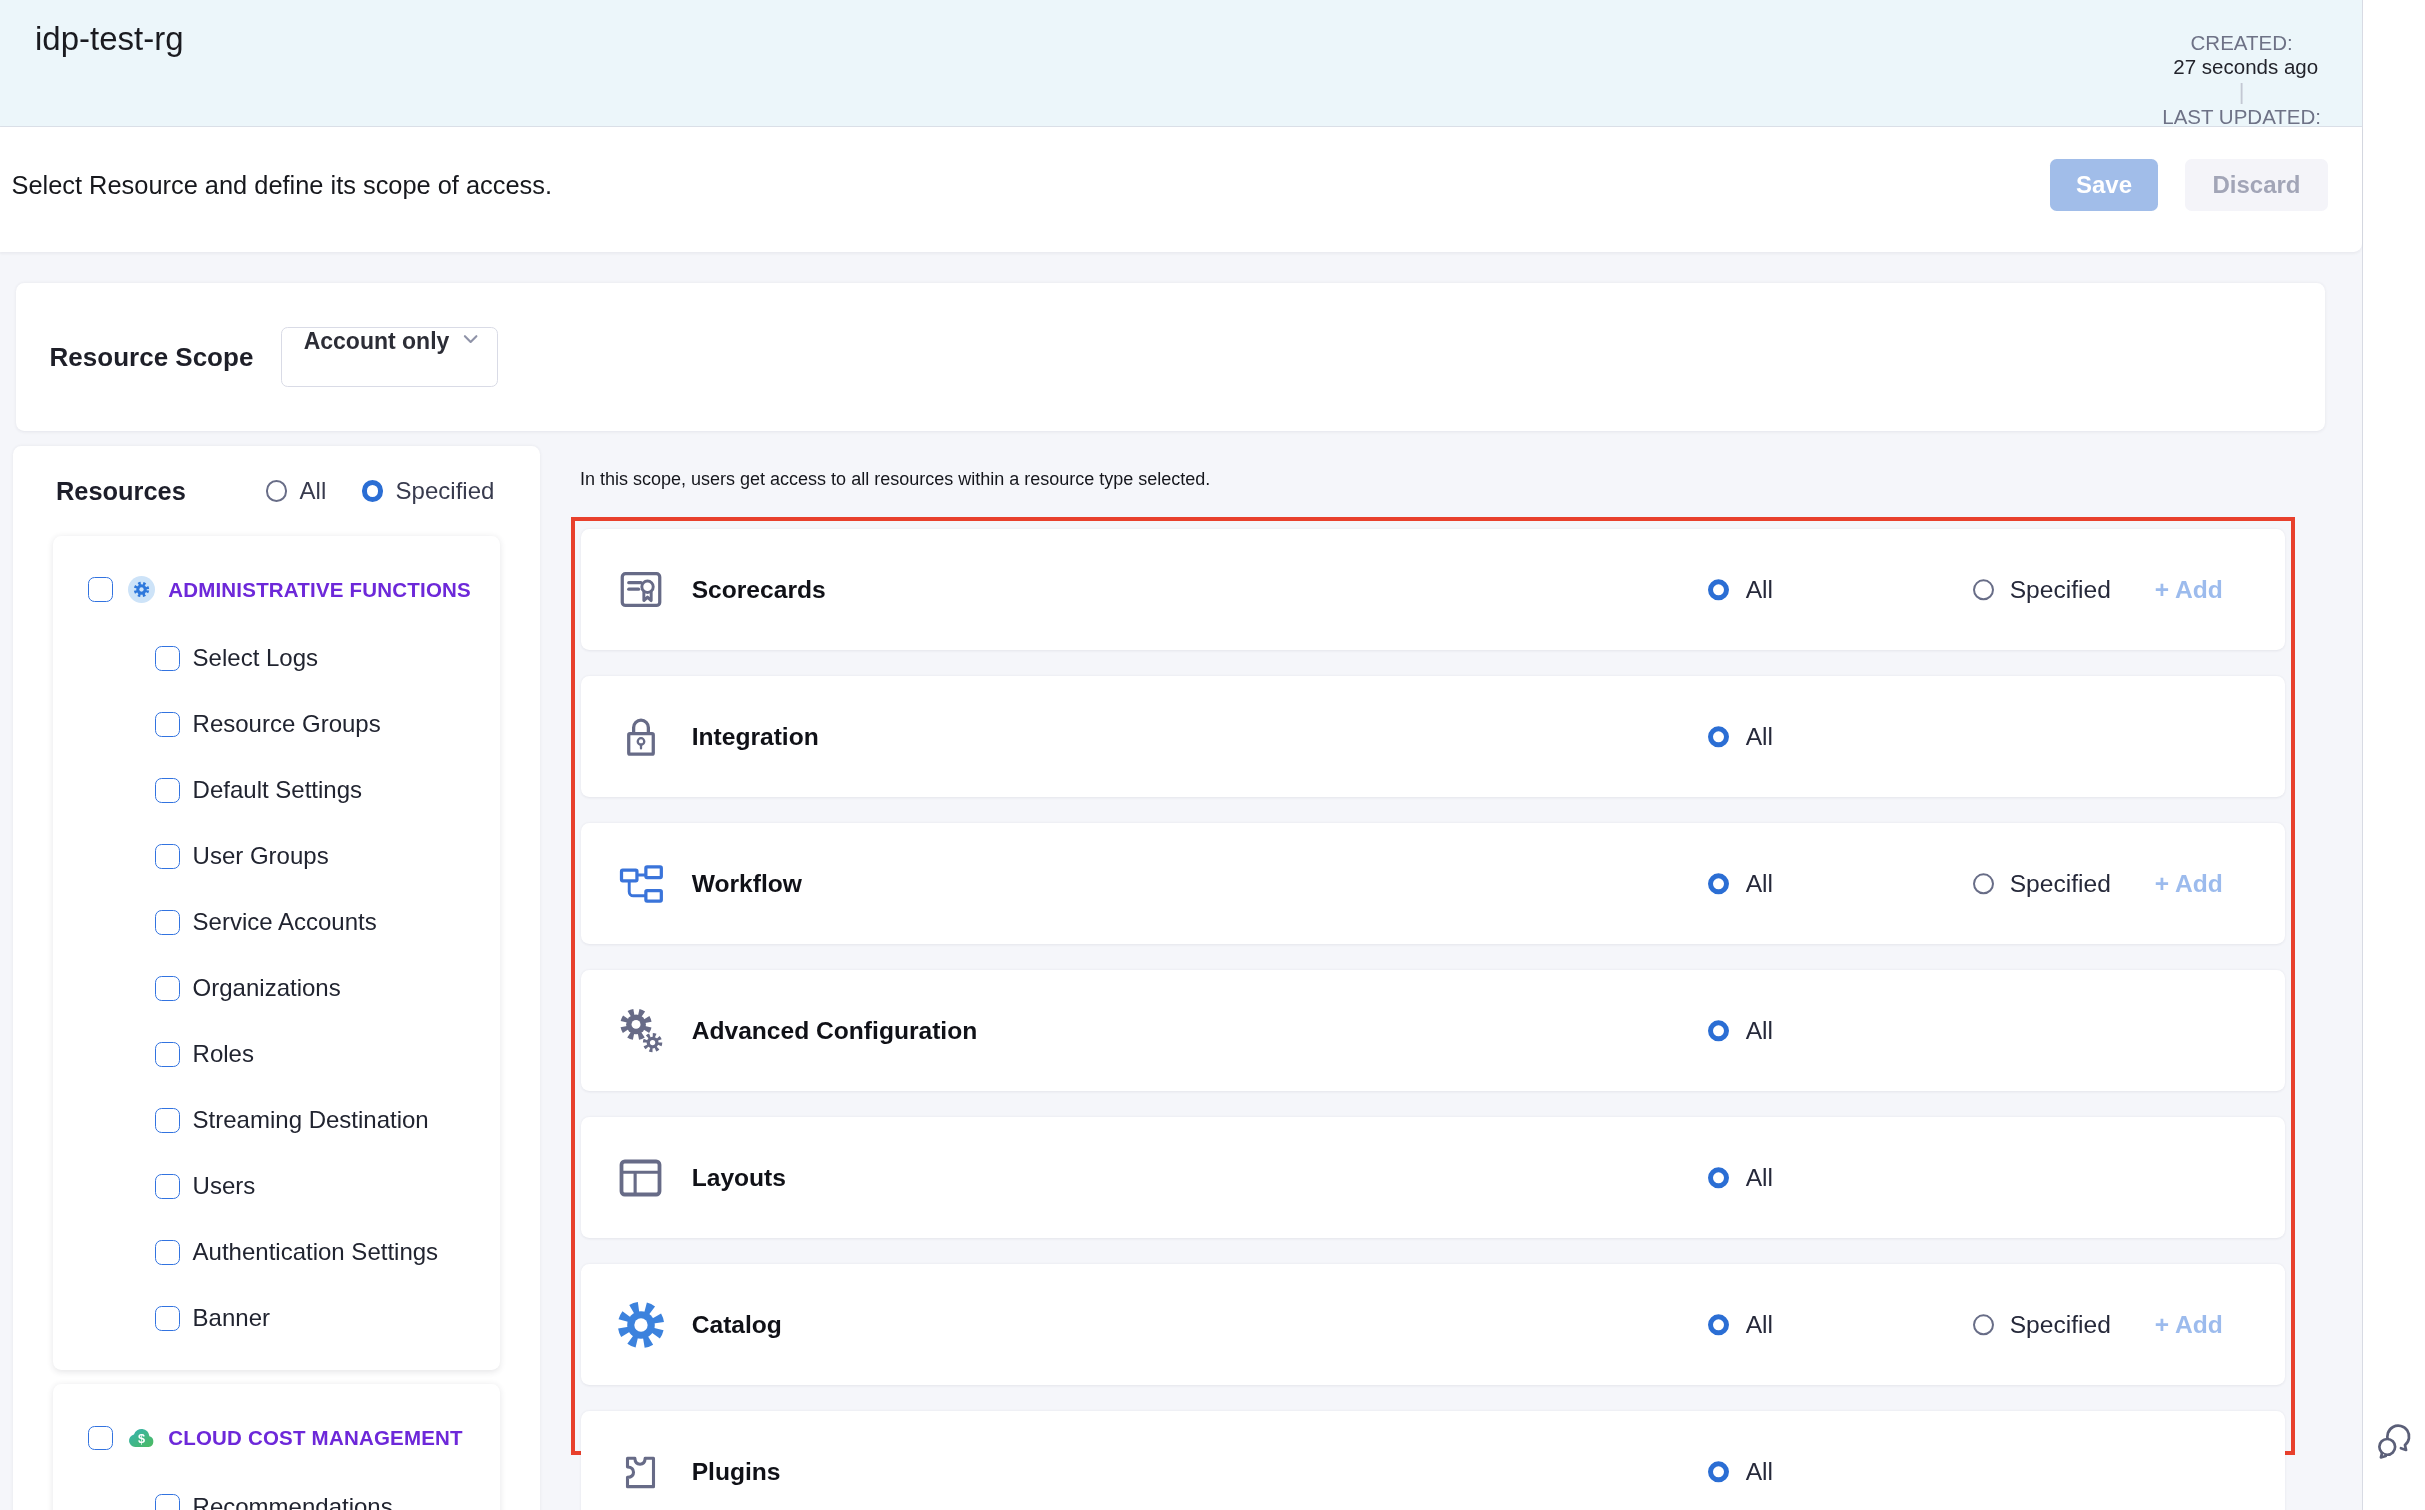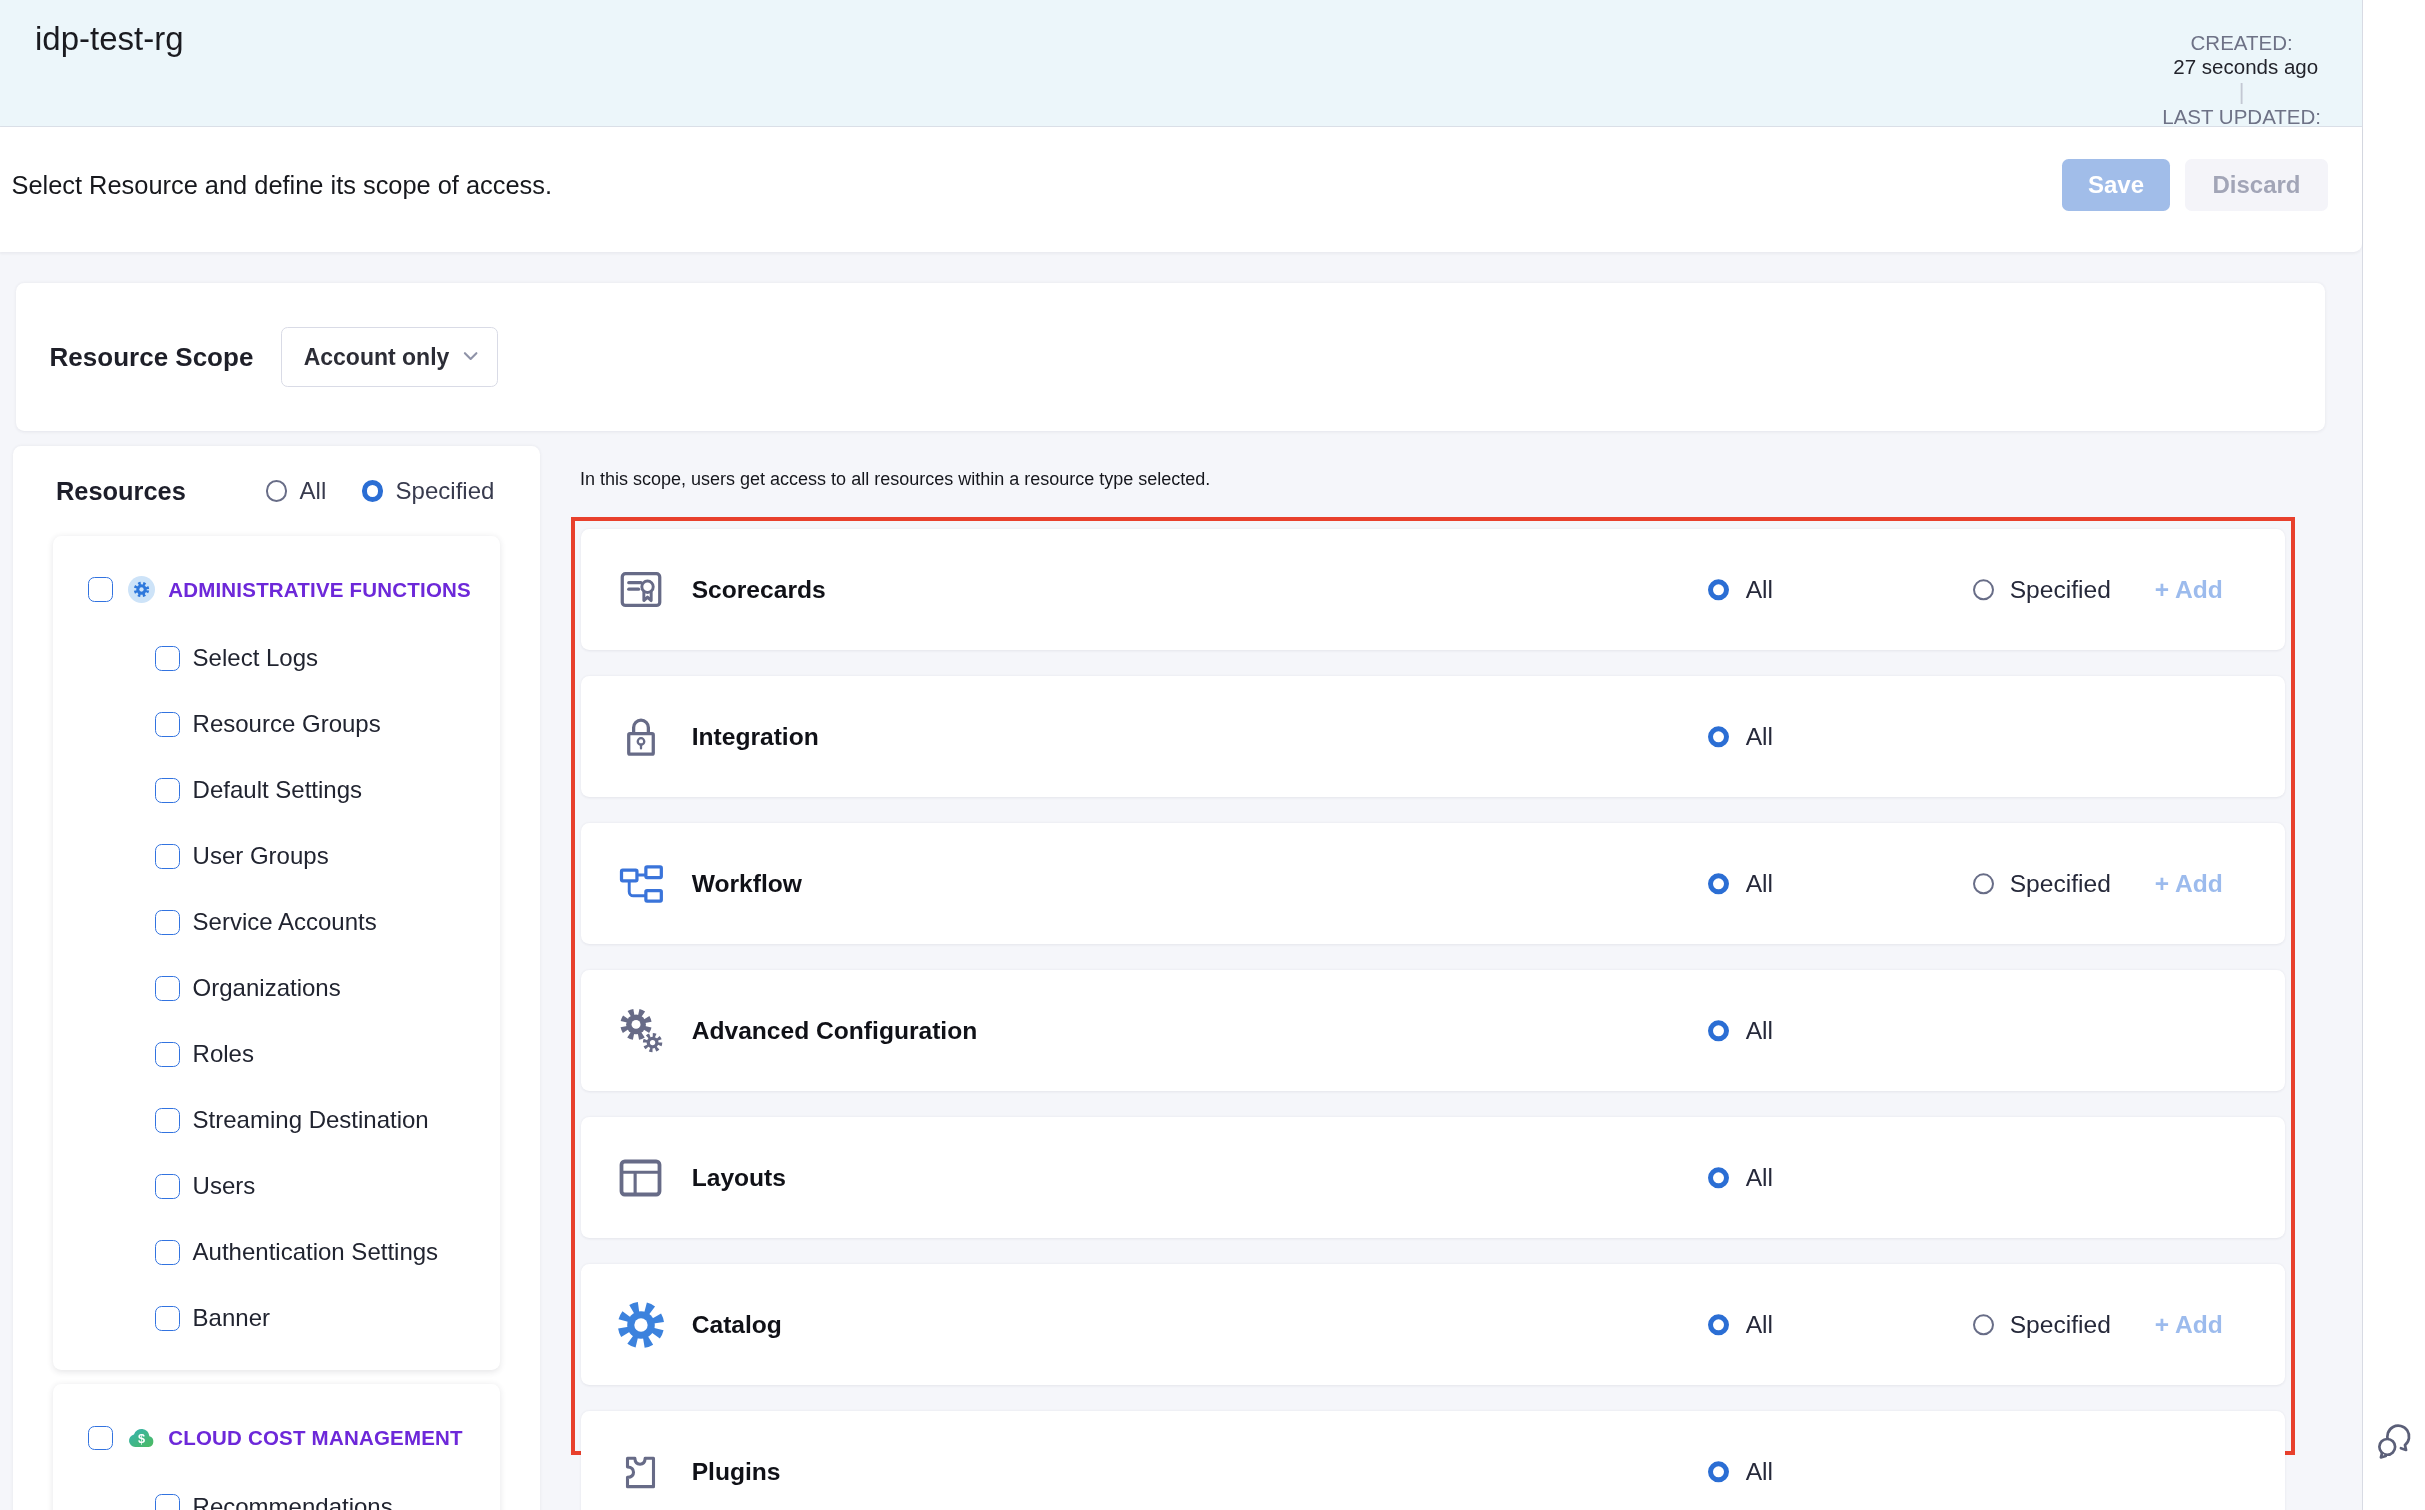--- a/index.html
+++ b/index.html
@@ -19,33 +19,33 @@
   .meta-value { color:#23242c; margin-left:8.2px; }
   .meta-sep { color:#c3c8d3; margin:0 18px; font-size:22px; }
 
   
   .toolbar { position:absolute; left:0; top:127px; width:100%; height:125px; background:#ffffff;
     border-radius:0 0 8.2px 0; box-shadow:0 1.6px 2.5px rgba(40,41,61,0.05);
     display:flex; align-items:center; }
   .toolbar-desc { position:absolute; left:11.5px; top:calc(50% - 4.9px); transform:translateY(-50%);
     font-size:25.4px; color:#17181d; }
   .toolbar-actions { position:absolute; right:34px; top:calc(50% - 4.9px); transform:translateY(-50%);
-    display:flex; gap:15px; }
+    display:flex; gap:27px; }
   .btn { border:none; border-radius:6.6px; font-size:24px; font-weight:700;
     font-family:"Liberation Sans", sans-serif; cursor:pointer; }
   .btn-save { width:108px; height:52px; background:#a1bde9; color:#ffffff; }
   .btn-discard { width:143px; height:52px; background:#f4f4f9; color:#a2a5b7; }
 
   
   .scope-card { position:absolute; left:15.6px; top:283px; width:2309px; height:148px;
     background:#ffffff; border-radius:8.2px; box-shadow:0 0.8px 3.3px rgba(40,41,61,0.08);
     display:flex; align-items:center; padding-left:34px; }
   .scope-label { font-size:26px; font-weight:700; color:#1e1f28; }
   .scope-select { margin-left:28px; width:217px; height:60px; background:#ffffff;
-    border:1.6px solid #d9dbe6; border-radius:6.6px; display:flex; align-items:center;
+    border:1.6px solid #d9dbe6; border-radius:6.6px; display:flex; align-items:flex-start;
     padding:0 16.4px 0 21.3px; cursor:pointer; }
   .scope-select-value { font-size:23px; font-weight:600; color:#2c2d36; flex:1; }
 
   
   .sidebar-card { position:absolute; left:13px; top:446px; width:527px; height:1115px;
     background:#ffffff; border-radius:8.2px; box-shadow:0 0.8px 3.3px rgba(40,41,61,0.08); }
   .res-header { position:relative; height:90px; }
   .res-title { position:absolute; left:43px; top:50%; transform:translateY(-50%);
     font-size:25.4px; font-weight:700; color:#1d1e2a; }
   .res-radio-group { position:absolute; top:50%; transform:translateY(-50%);

